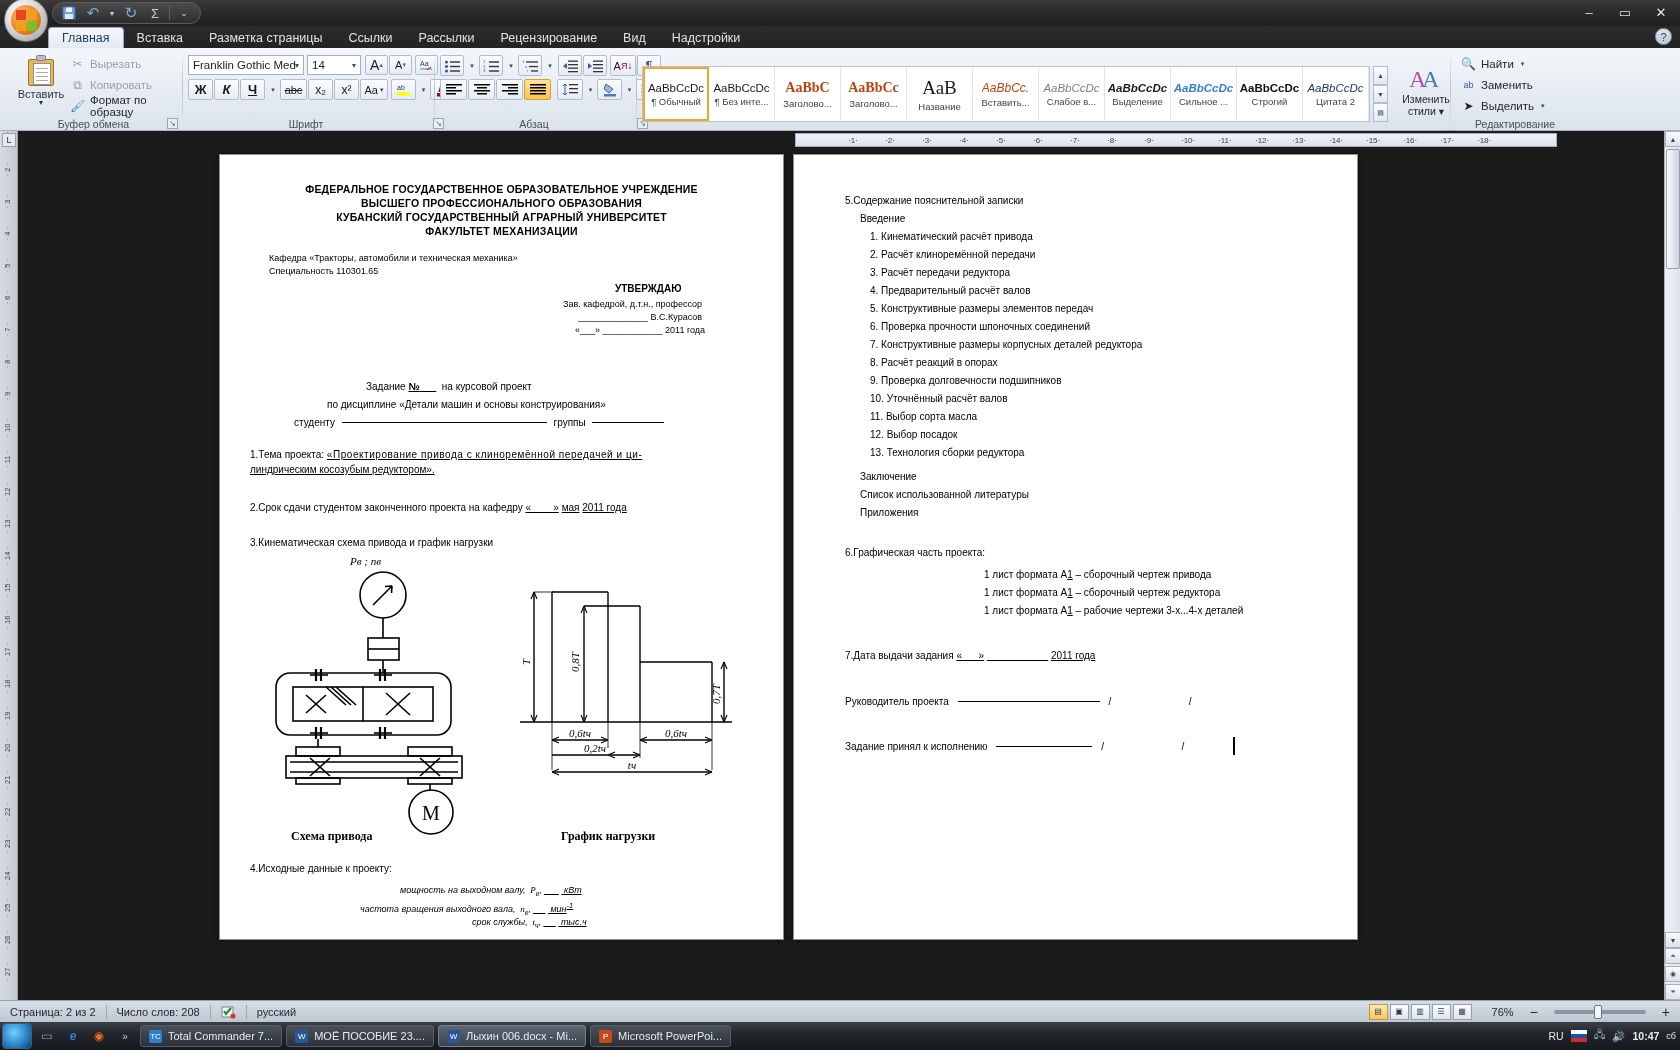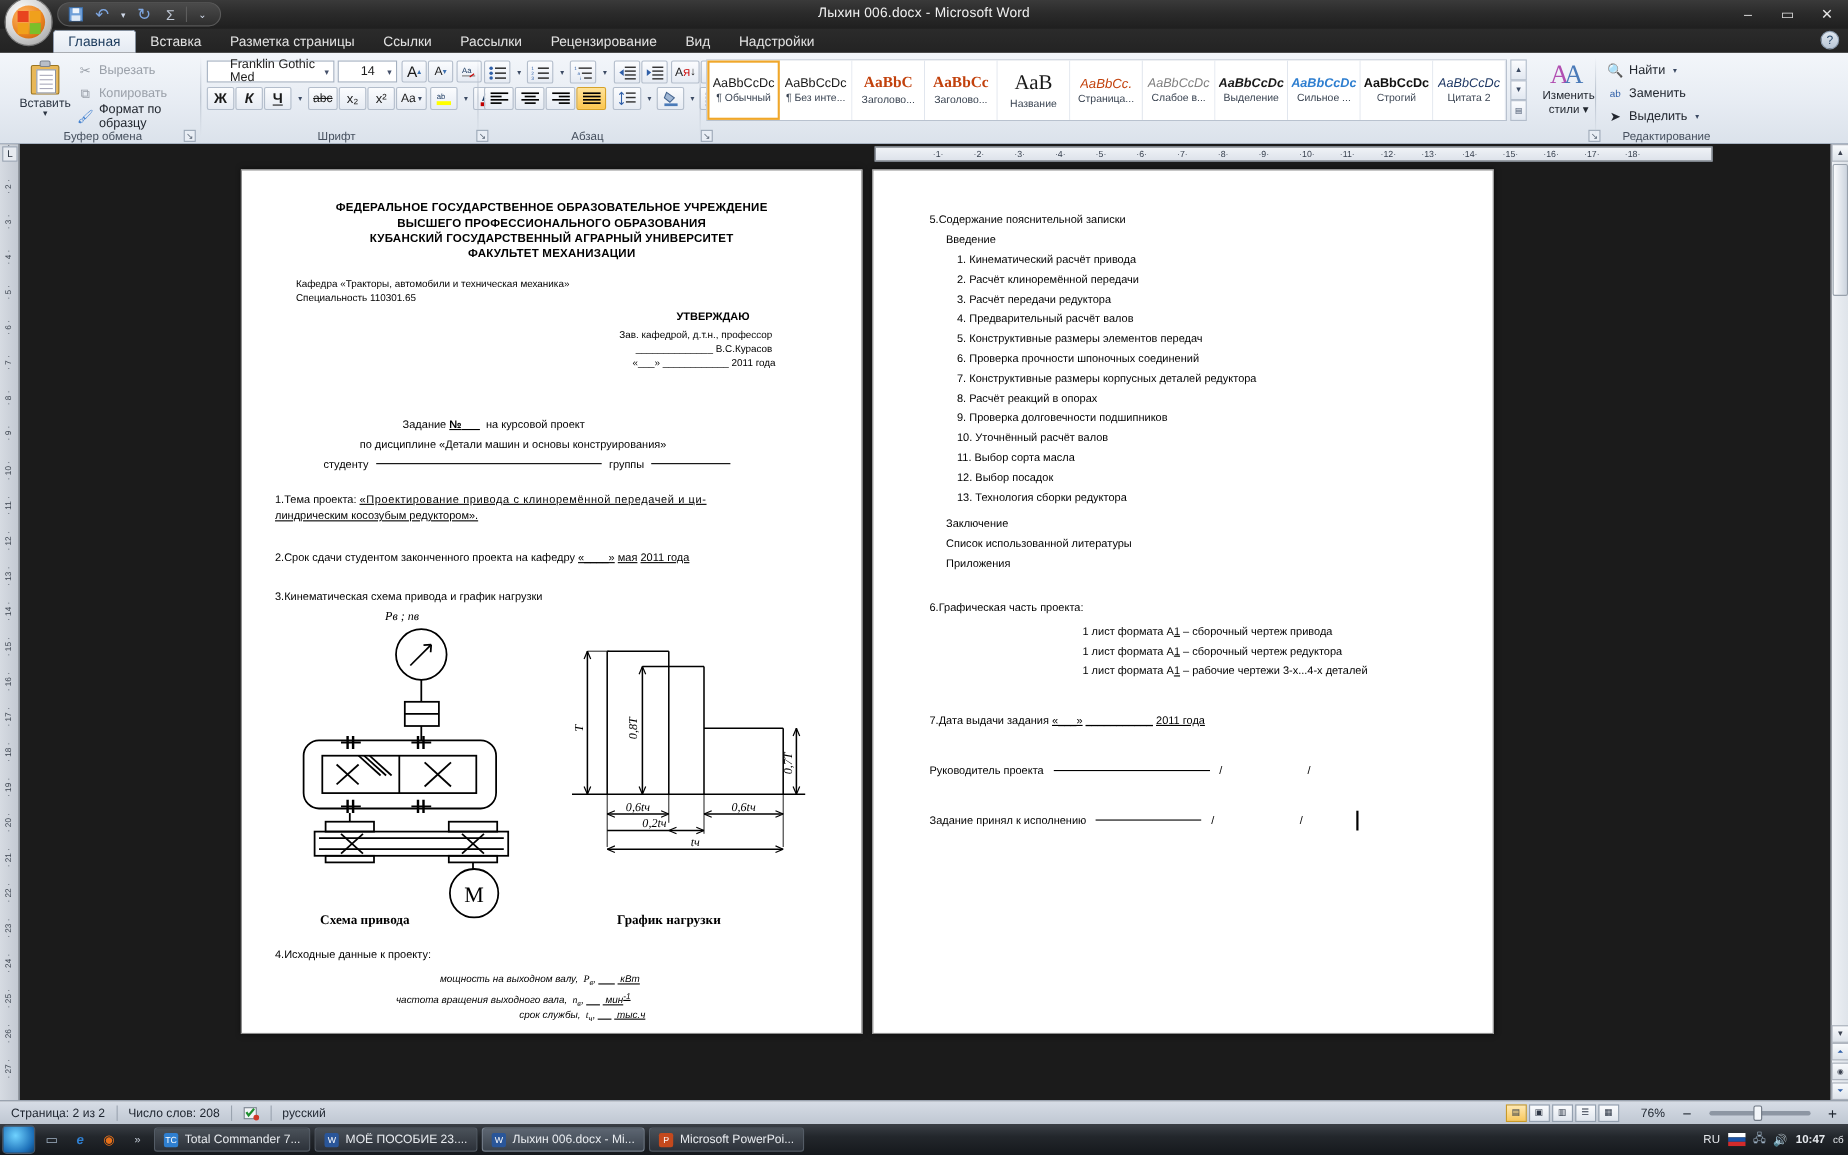--- a/index.html
+++ b/index.html
@@ -113,21 +113,21 @@
   .small-cmd{
     position:absolute; display:flex; align-items:center; gap:5px;
     font-size:11.5px; color:#9aa0a9; height:18px;
   }
   .small-cmd.enabled{ color:#22272f; }
   .sc-ico{ width:15px; height:15px; display:flex; align-items:center; justify-content:center; font-size:12px; }
 
   
   .fld{
     position:absolute; background:#fff; border:1px solid #a4b0c0;
-    display:flex; align-items:center; font-size:11.5px; color:#1c1c1c; padding-left:20px;
+    display:flex; align-items:center; font-size:11.5px; color:#1c1c1c; padding-left:4px;
   }
   .fld .caret{ position:absolute; right:4px; font-size:8px; color:#44506a; }
   .btn{
     position:absolute; background:linear-gradient(to bottom,#fbfcfe,#e6ebf3);
     border:1px solid #b3bdcb; border-radius:2px;
     display:flex; align-items:center; justify-content:center;
     font-size:12px; color:#1a1a1a;
   }
   .btn.flat{ background:transparent; border:1px solid transparent; }
   .btn.active-on{ background:linear-gradient(to bottom,#ffe39a,#fcc64e); border:1px solid #d6a22a; }
@@ -247,21 +247,20 @@
   .tb-mini{ width:13px; height:13px; display:flex; align-items:center; justify-content:center; font-size:10px; border-radius:2px;}
   .tray{ position:absolute; right:4px; top:0; height:28px; display:flex; align-items:center; gap:7px; color:#e6e9ed; font-size:10.5px;}
   .flag{ width:16px; height:12px; position:relative; }
 
   svg{ display:block; }
 </style>
 </head>
 <body>
 
 <div class="titlebar">
-  <div class="title-text">Лыхин 006.docx - Microsoft Word</div>
   <div class="winbtns">
     <div class="winbtn">–</div>
     <div class="winbtn">▭</div>
     <div class="winbtn close">✕</div>
   </div>
 </div>
 
 <div class="orb">
   <div class="orb-inner">
     <div class="orb-q q1"></div>
@@ -523,21 +522,21 @@
         </svg>
     </div>
     <div class="btn flat" style="left:224px; top:31px; width:11px; height:21px;">
         <span class="caret-s">▾</span>
       </div>
     <div class="grp-label">Абзац</div>
     <div class="dlg-launcher" style="right:-18px;">↘</div>
   </div>
   <div class="grp-div" style="left:636px;"></div>
 
-  <div class="grp" style="left:640px; width:805px;">
+  <div class="grp" style="left:640px; width:805px;margin-top:12px;">
     <div class="sgal" id="styles-gallery" style="left:2px; width:728px;">
         <div class="stile sel">
           <div class="samp" style="font-size: 11.5px; color: rgb(26, 26, 26);">AaBbCcDc</div>
           <div class="nm">¶ Обычный</div>
         </div>
         <div class="stile">
           <div class="samp" style="font-size: 11.5px; color: rgb(26, 26, 26);">AaBbCcDc</div>
           <div class="nm">¶ Без инте...</div>
         </div>
         <div class="stile">
@@ -547,21 +546,21 @@
         <div class="stile">
           <div class="samp" style="font-family: &quot;Liberation Serif&quot;, serif; font-weight: bold; font-size: 14px;">AaBbCc</div>
           <div class="nm">Заголово...</div>
         </div>
         <div class="stile">
           <div class="samp" style="font-family: &quot;Liberation Serif&quot;, serif; font-size: 19px; color: rgb(26, 26, 26);">АаВ</div>
           <div class="nm">Название</div>
         </div>
         <div class="stile">
           <div class="samp" style="font-style: italic; font-size: 12px;">AaBbCc.</div>
-          <div class="nm">Страница...</div>
+          <div class="nm">Вставить...</div>
         </div>
         <div class="stile">
           <div class="samp" style="font-style: italic; color: rgb(128, 128, 128); font-size: 11.5px;">AaBbCcDc</div>
           <div class="nm">Слабое в...</div>
         </div>
         <div class="stile">
           <div class="samp" style="font-style: italic; font-weight: bold; color: rgb(26, 26, 26); font-size: 11.5px;">AaBbCcDc</div>
           <div class="nm">Выделение</div>
         </div>
         <div class="stile">

